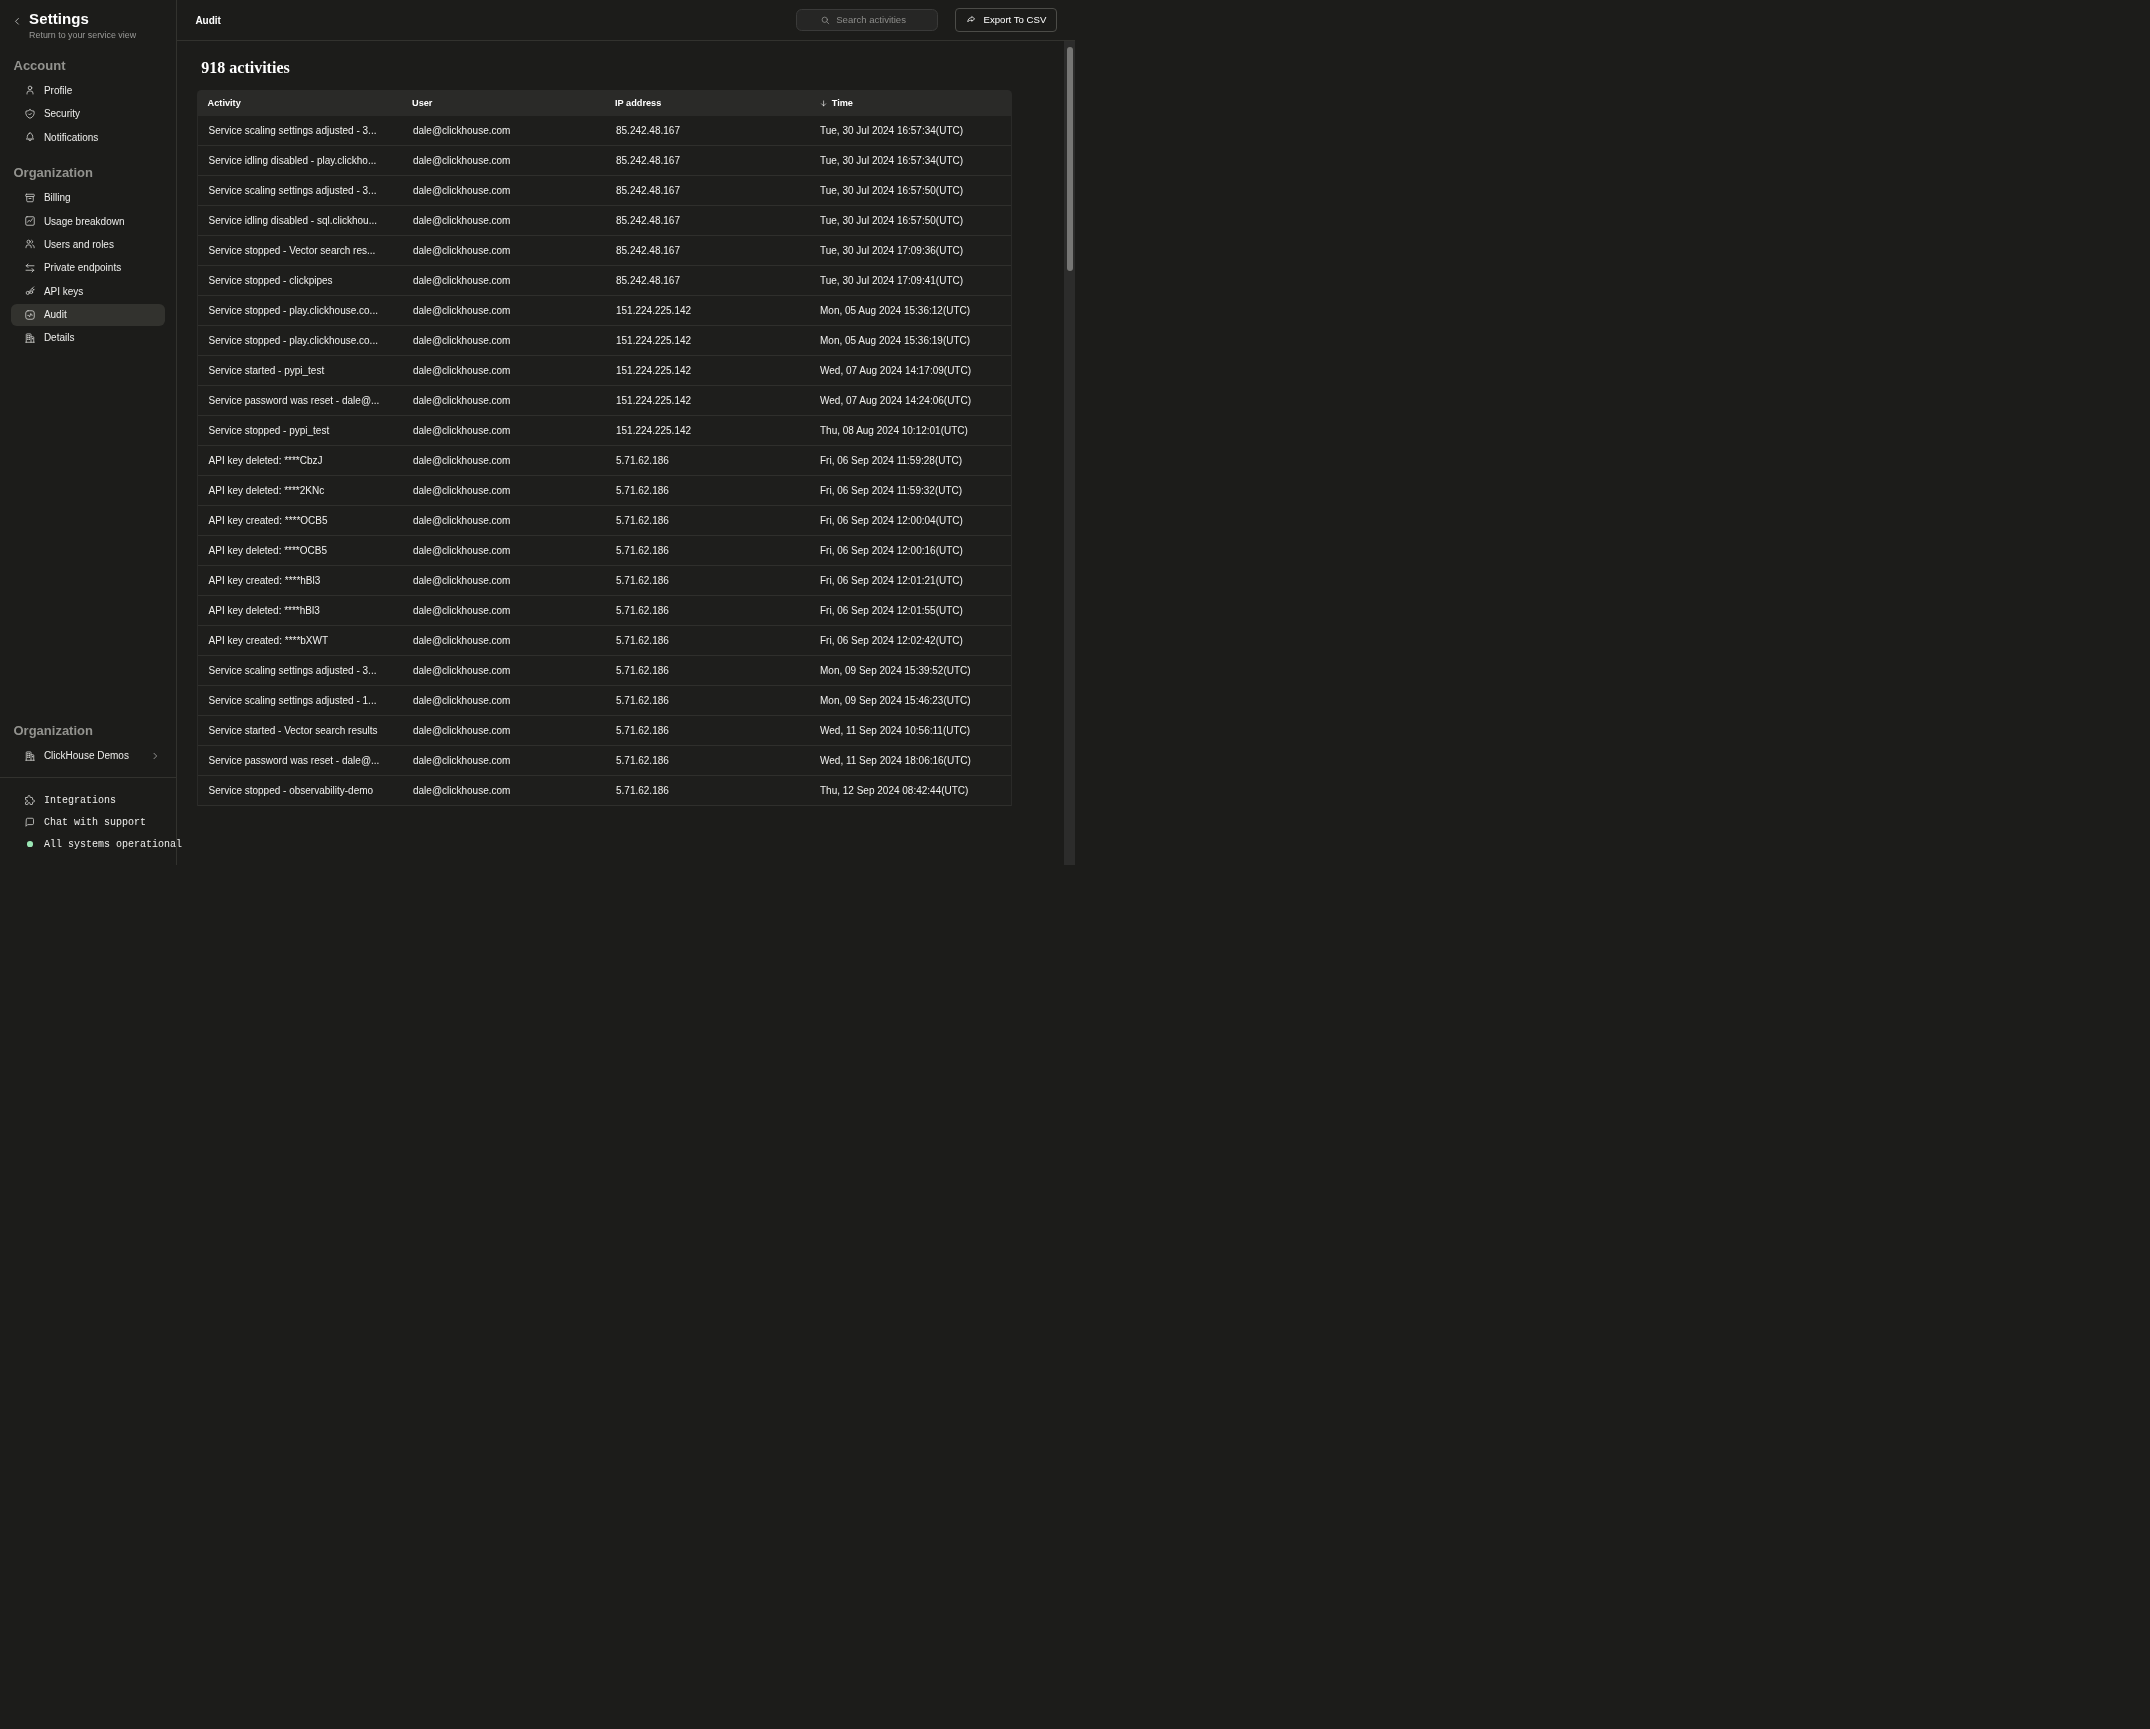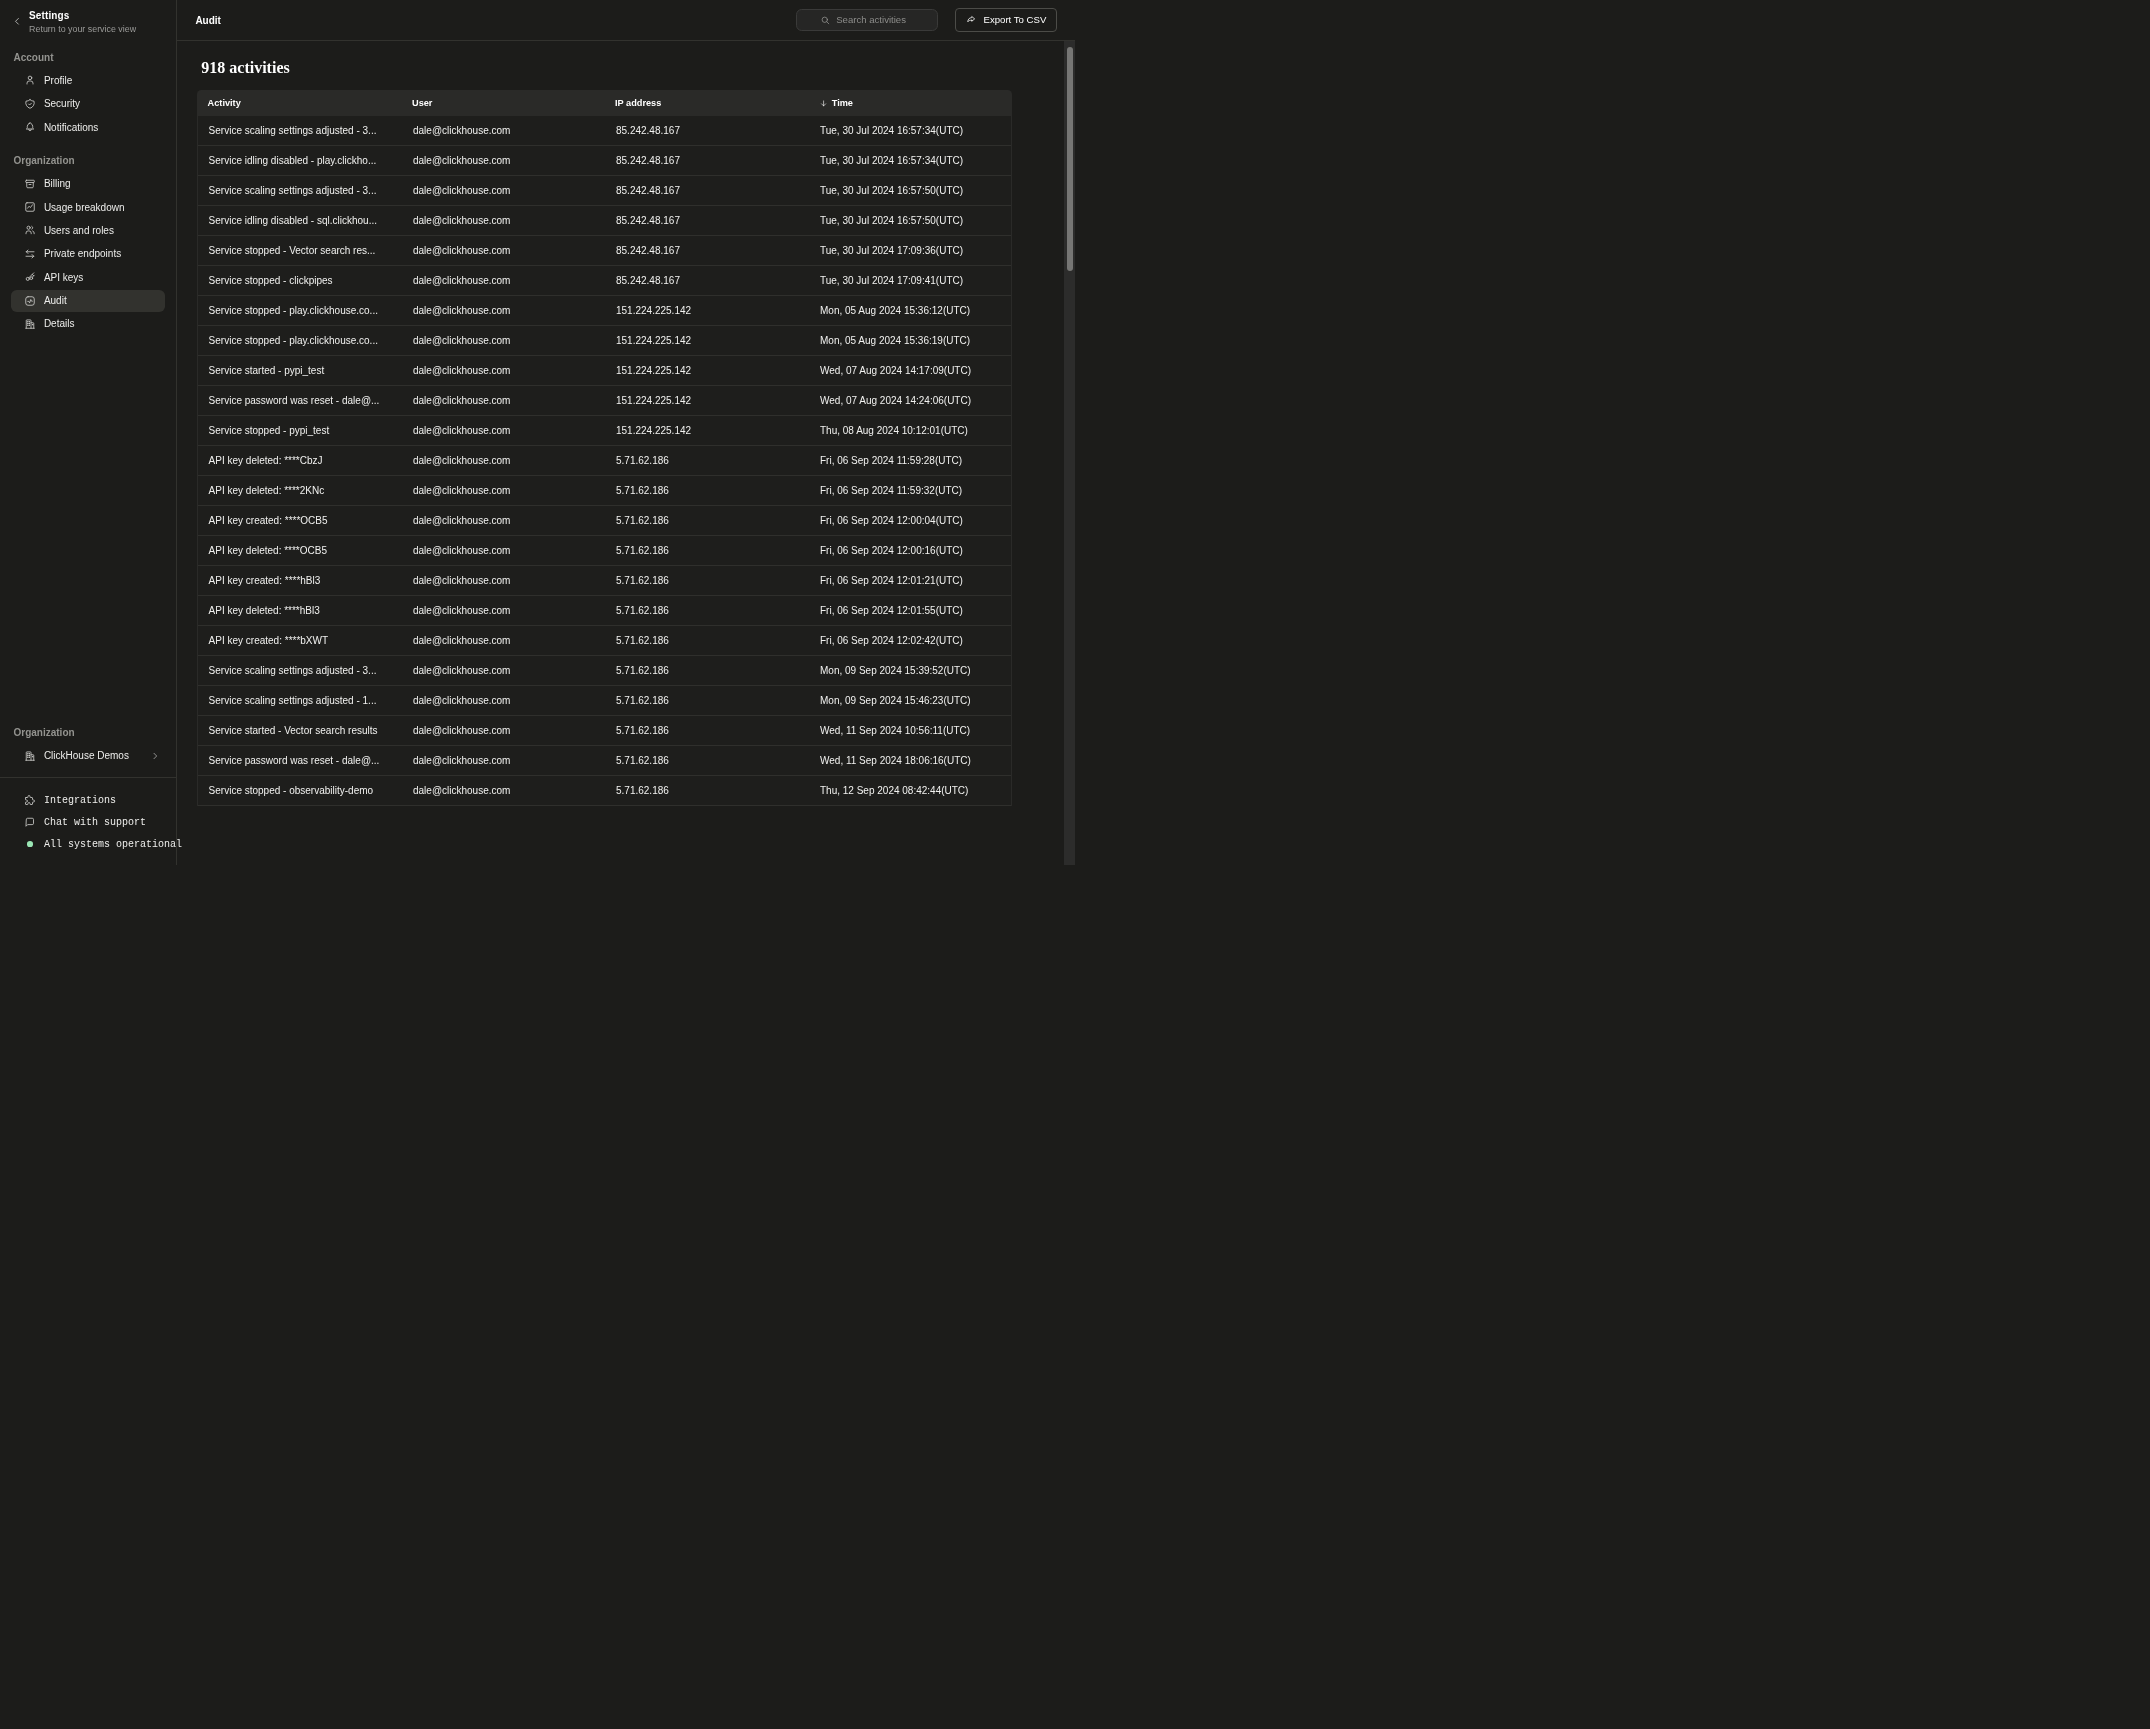--- a/index.html
+++ b/index.html
@@ -17,26 +17,26 @@
     border-right:0.7px solid #32322e;
     display:flex; flex-direction:column;
     padding:8.5px 0 10px 0;
   }
   .sidebar-header { display:flex; gap:5px; padding:1.4px 11.3px 0 11.3px; }
   .back-btn {
     background:none; border:none; color:#e6e6e4; cursor:pointer;
     width:12.8px; height:12.8px; margin-top:5px; padding:0; flex:none;
   }
   .back-btn svg { width:10.6px; height:10.6px; }
-  .sb-title { font-size:10px; font-weight:700; letter-spacing:0.1px; color:#fff; }
+  .sb-title { font-size:15px; font-weight:700; letter-spacing:0.1px; color:#fff; }
   .sb-sub { font-size:8.9px; color:#9a9a98; margin-top:2.8px; }
 
   .sidebar-nav { margin-top:0; }
   .section-label {
-    font-size:10px; font-weight:600; color:#93938f;
+    font-size:13px; font-weight:600; color:#93938f;
     margin:17px 11.3px 6.4px 13.5px;
   }
   .sidebar-nav .section-label:first-child { margin-top:18.4px; }
   .nav-item {
     display:flex; align-items:center; gap:7.8px;
     height:22px; margin:0 10.6px 1.4px 10.6px; padding:0 5.7px 0 13.5px;
     border-radius:5.7px; cursor:pointer; color:#ededeb;
   }
   .nav-item.selected { background:#32322e; }
   .nav-item .icon { width:12px; height:12px; flex:none; color:#d4d4d2; display:inline-flex; }

